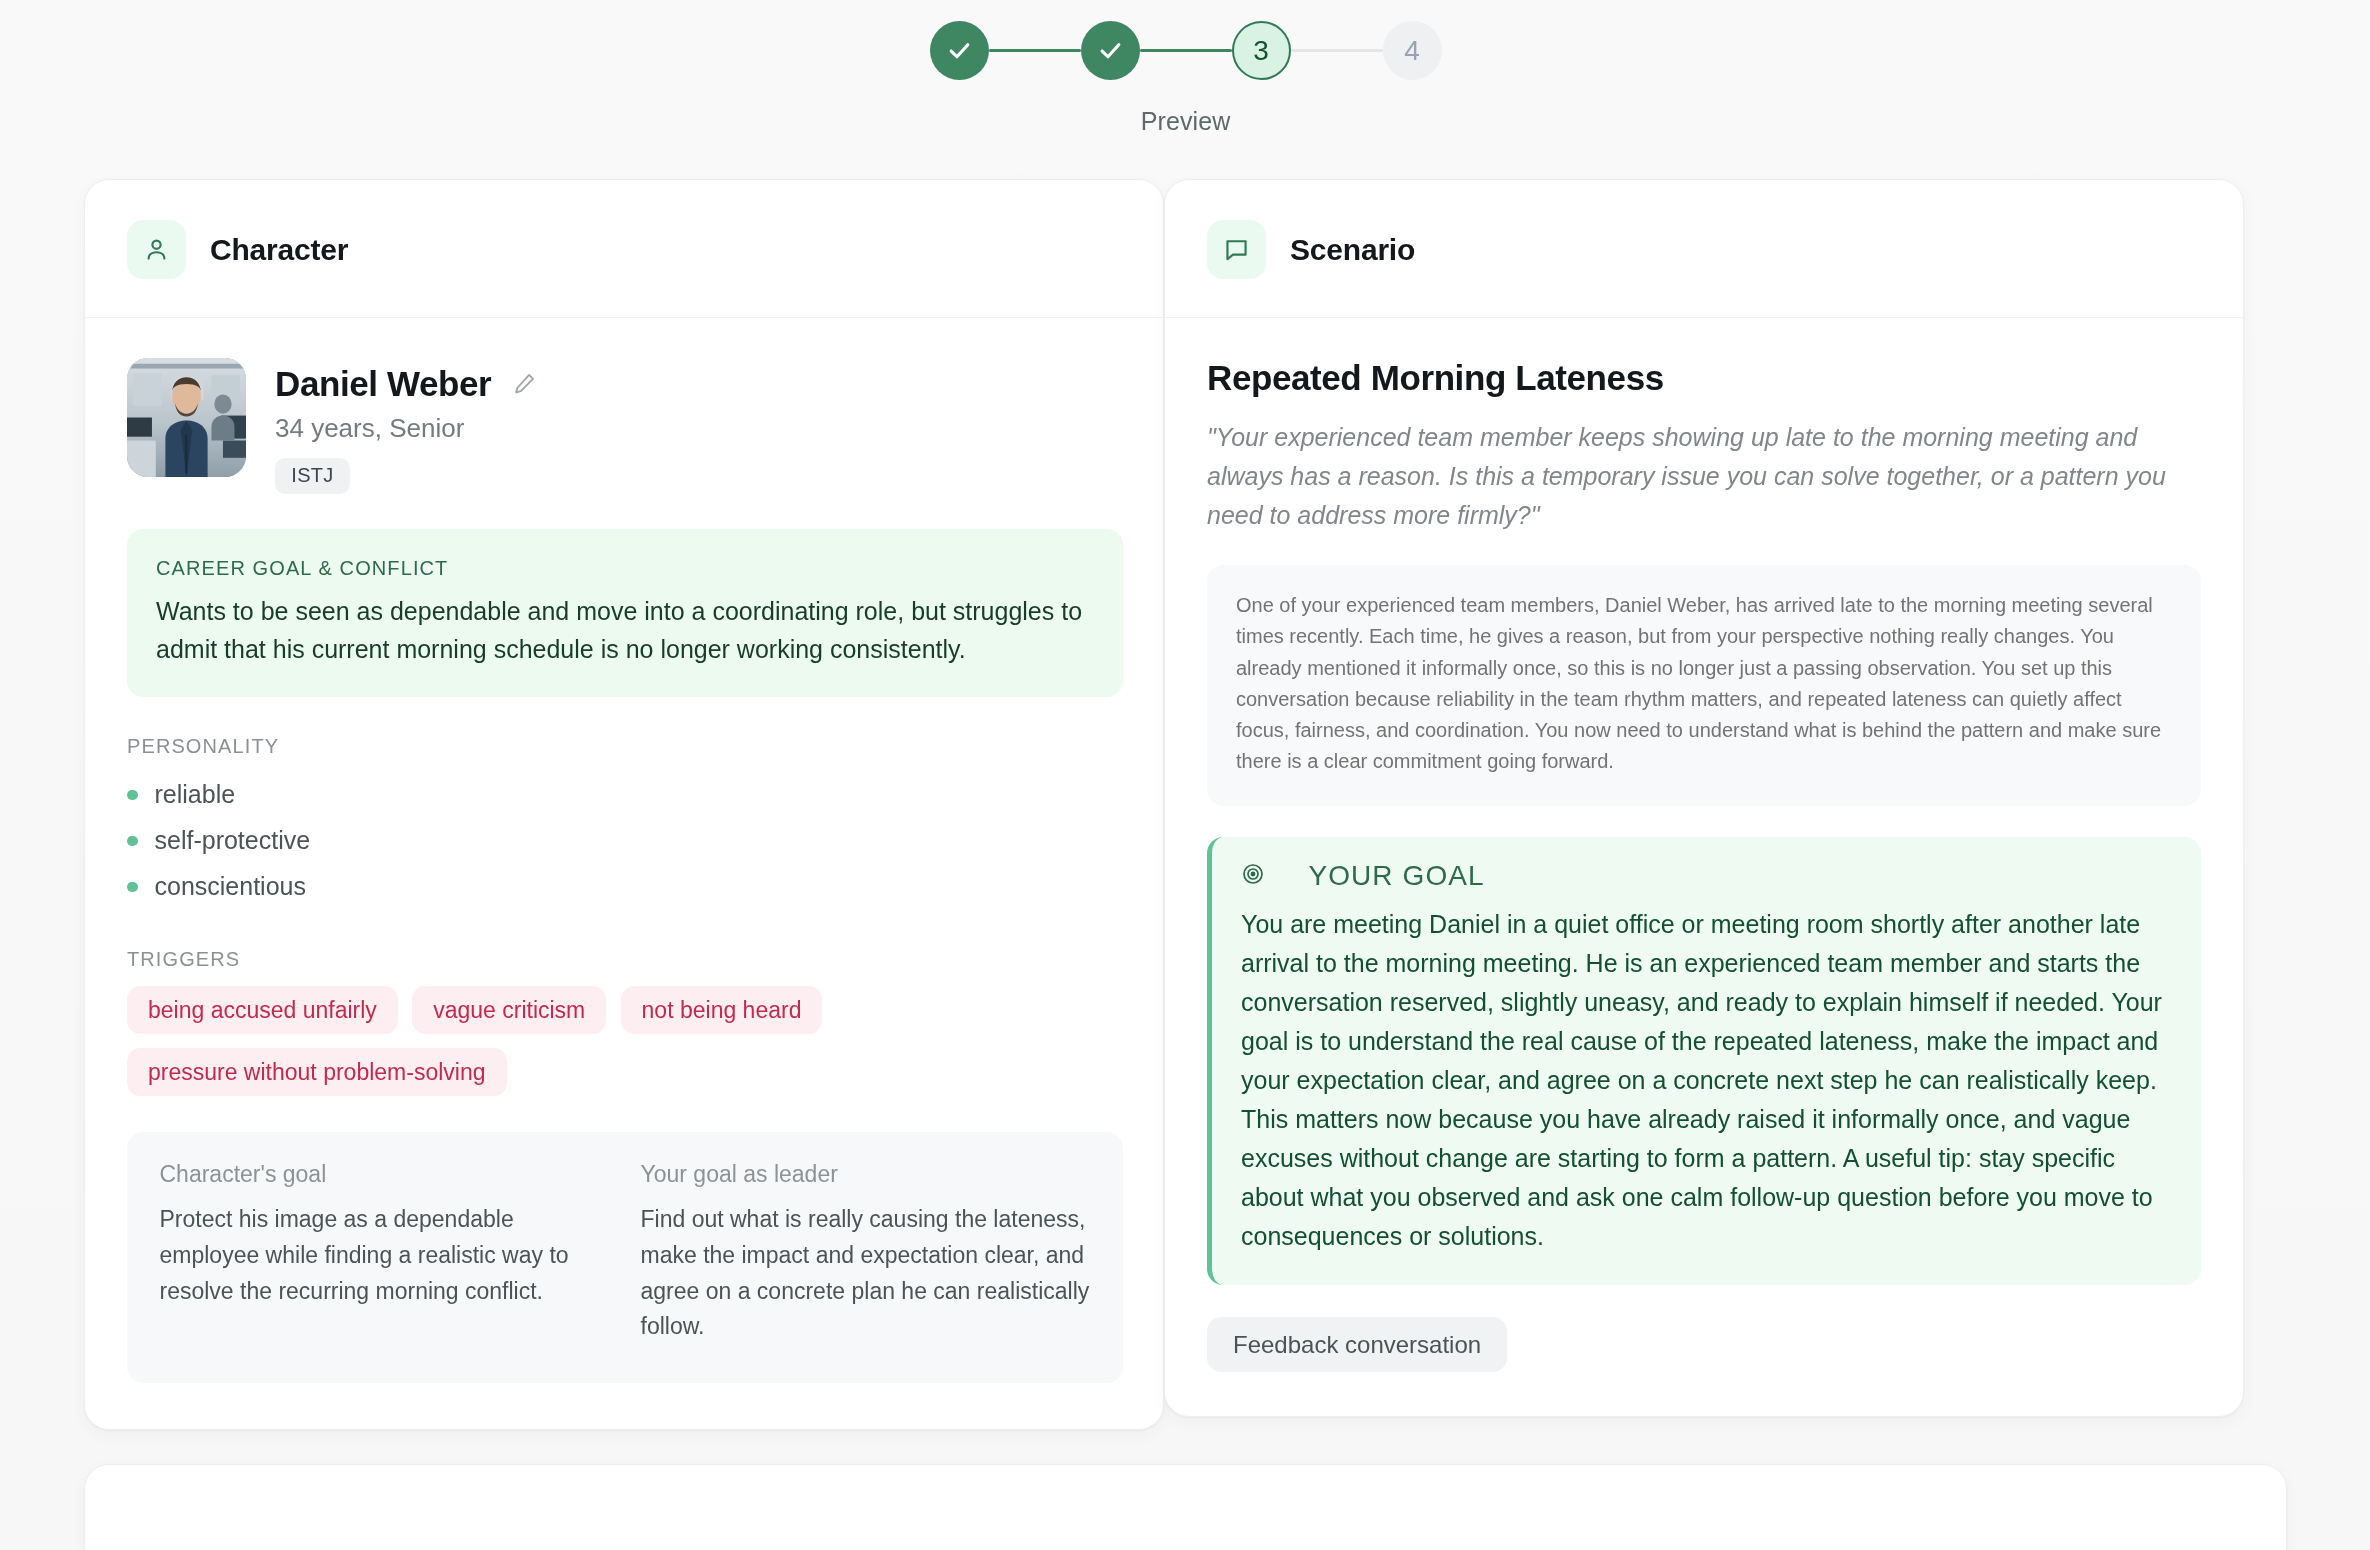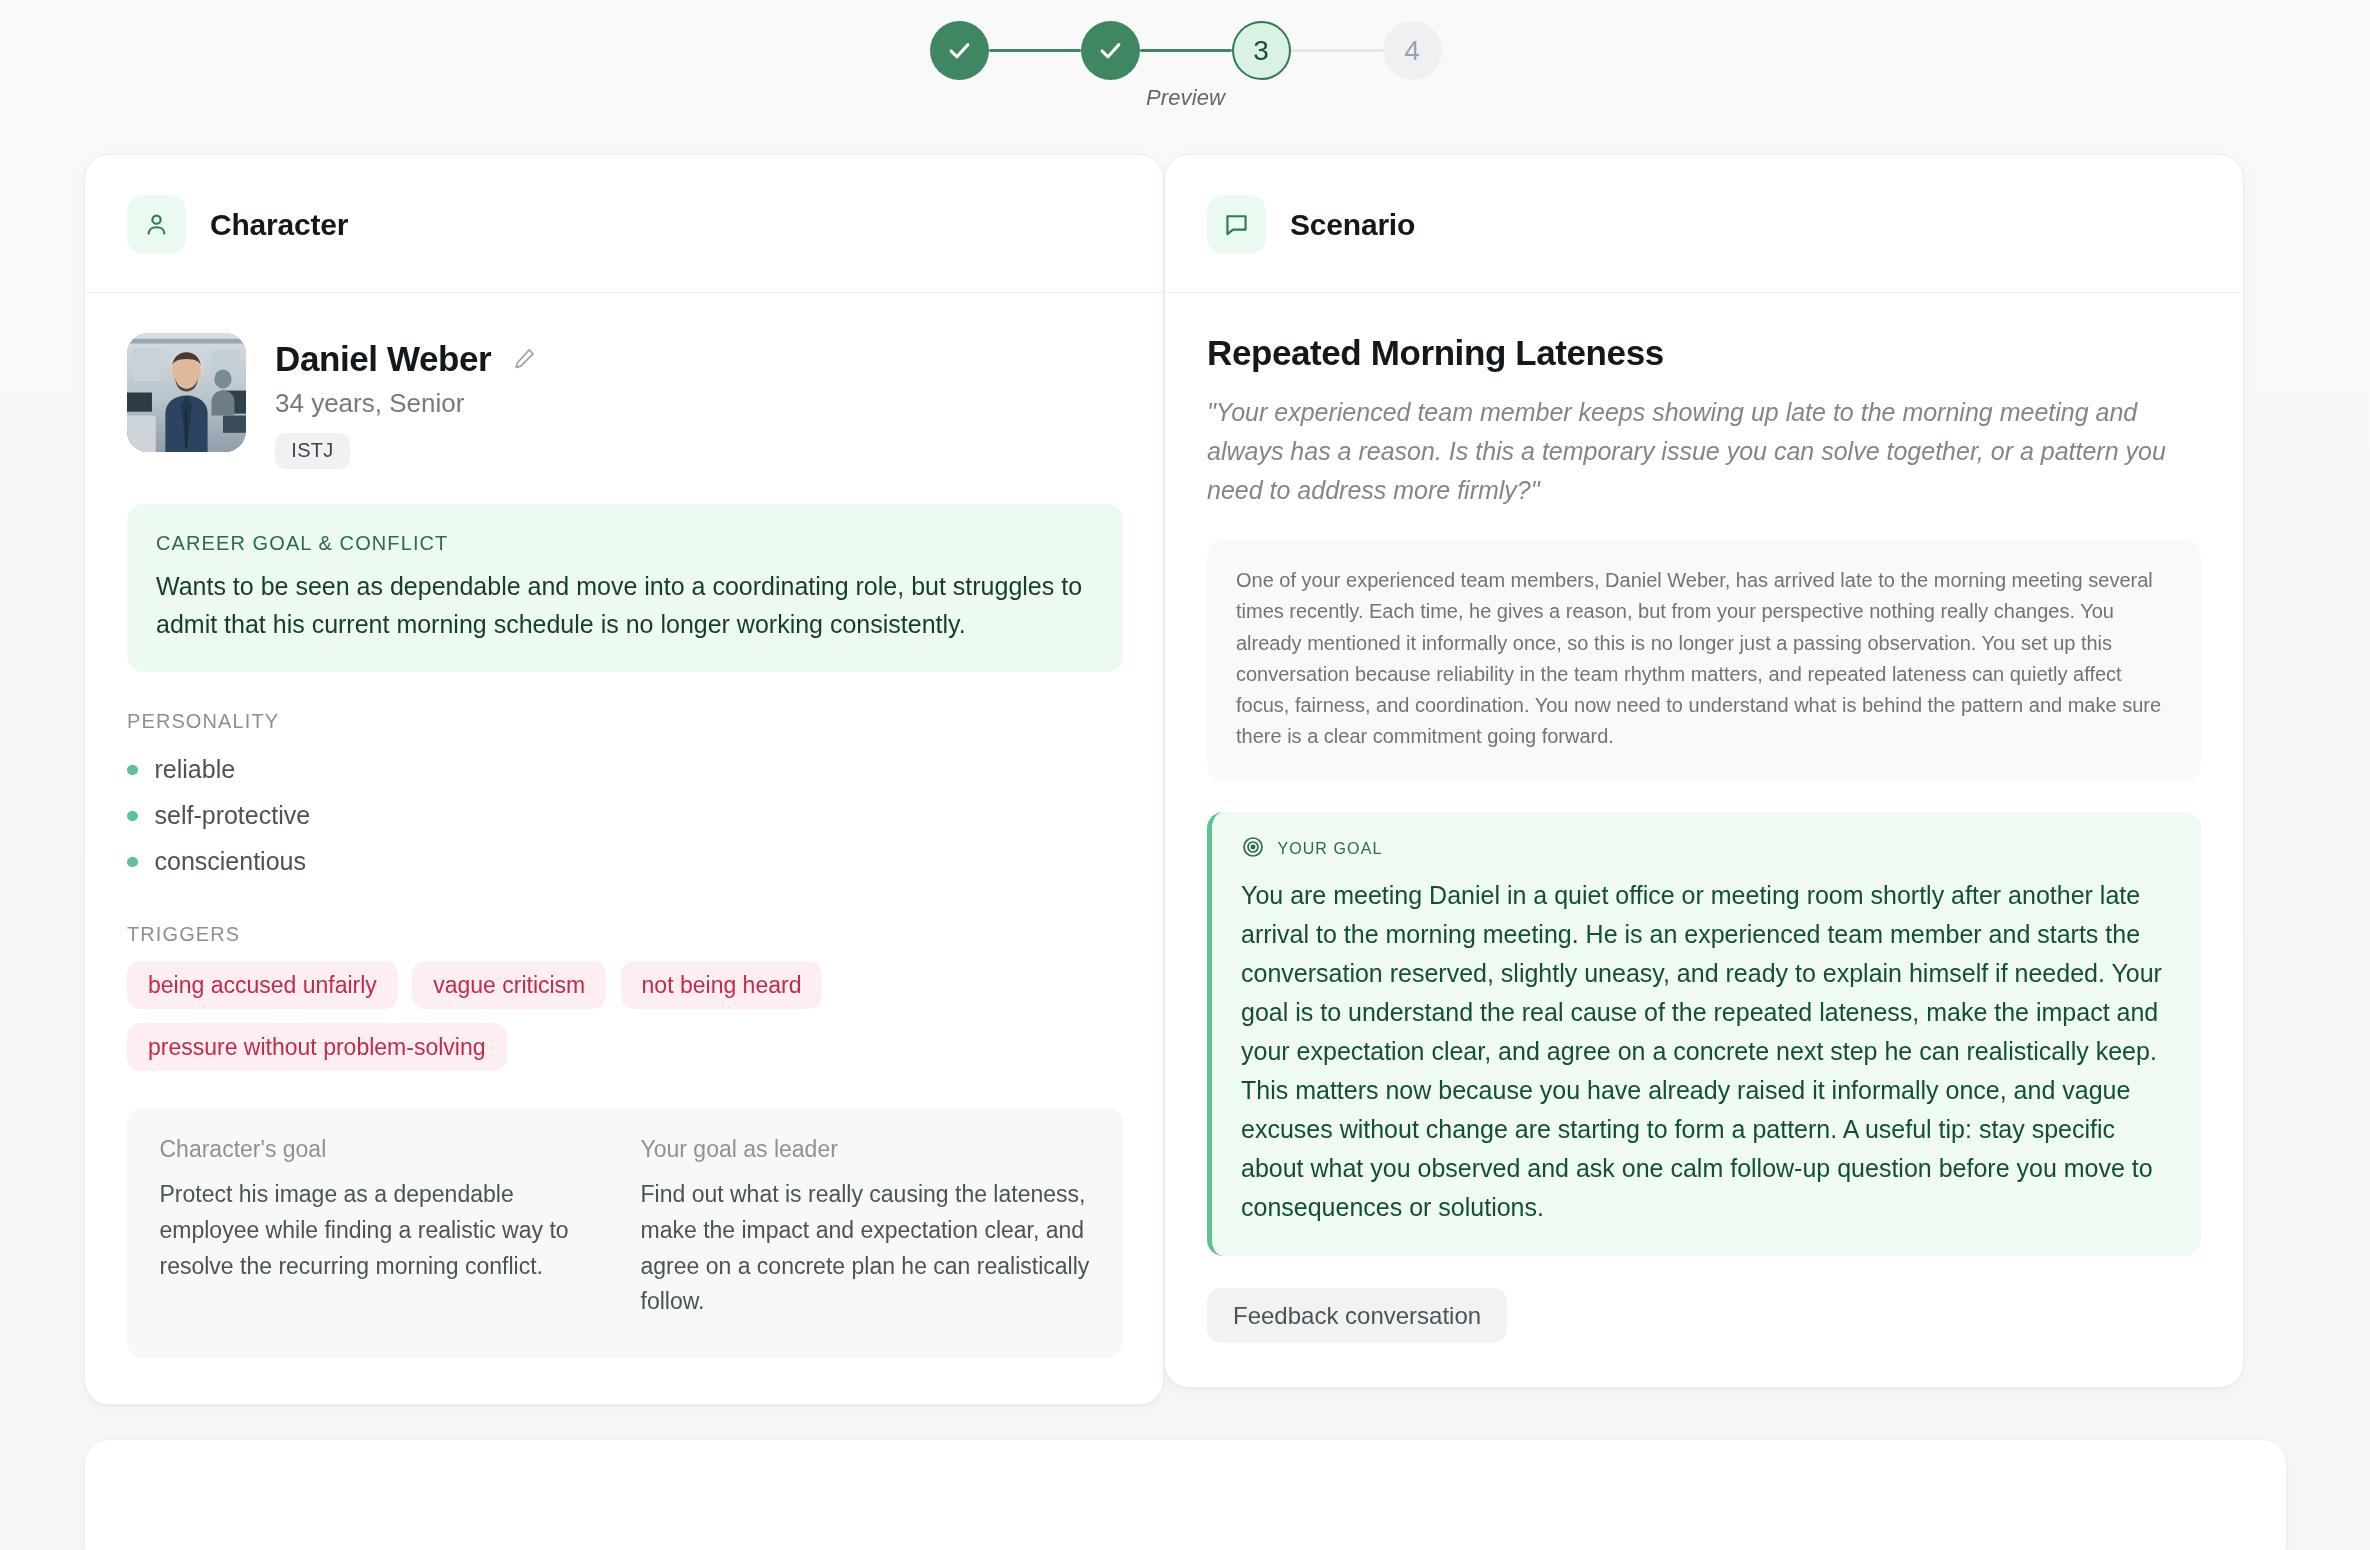--- a/index.html
+++ b/index.html
@@ -59,25 +59,24 @@
   .step-circle svg { display: block; }
   .step-line {
     width: 92px;
     height: 3.8px;
     border-radius: 1.9px;
     flex: 0 0 auto;
   }
   .step-line.filled { background: #3f8763; }
   .step-line.empty { background: #e4e7e6; }
   .stepper-label {
-    margin-top: 5px;
-    font-size: 22px;
+    margin-top: 27px;
+    font-size: 25px;
     color: #60686a;
     letter-spacing: 0.1px;
-    font-style: italic;
   }
 
   
   .cards-row {
     margin: 43px 84px 0 84px;
     display: flex;
     align-items: flex-start;
   }
   .card {
     background: #ffffff;
@@ -280,24 +279,25 @@
     border-left: 5.7px solid #5ec294;
     border-radius: 16.3px;
     padding: 23px 29px 29px 29px;
   }
   .yg-head {
     display: flex;
     align-items: center;
     gap: 12.4px;
   }
   .yg-kicker {
-    font-size: 16px;
+    font-size: 28px;
     letter-spacing: 1.1px;
     color: #2d6b4a;
     text-transform: uppercase;
+    margin-left: 31px;
   }
   .yg-text {
     margin-top: 12.4px;
     font-size: 25px;
     line-height: 1.56;
     color: #12502f;
     font-weight: 500;
   }
   .feedback-chip {
     margin-top: 32.5px;

